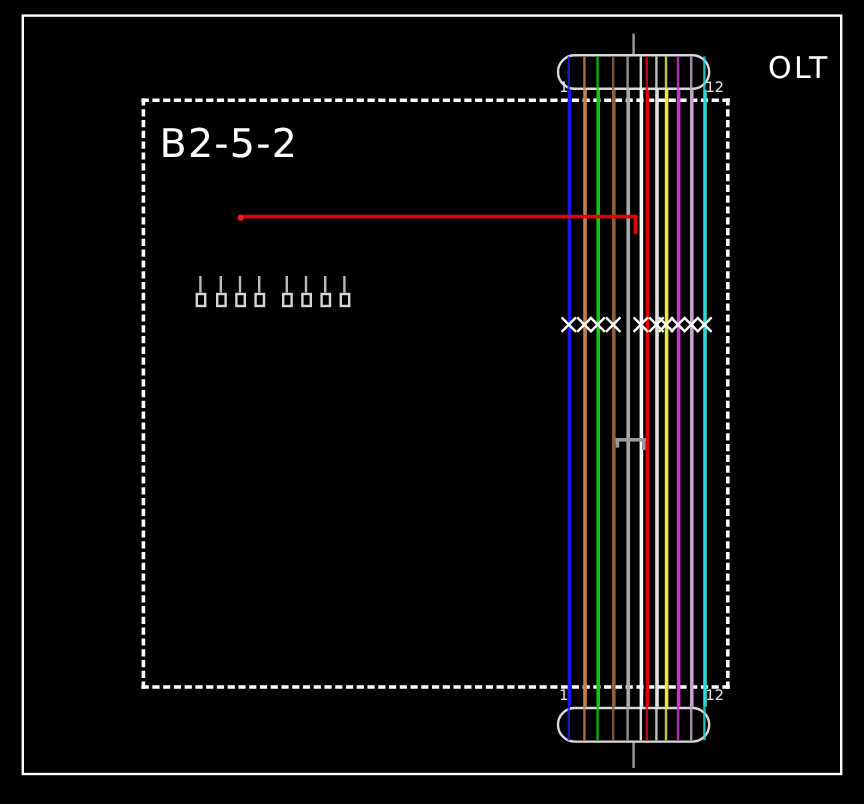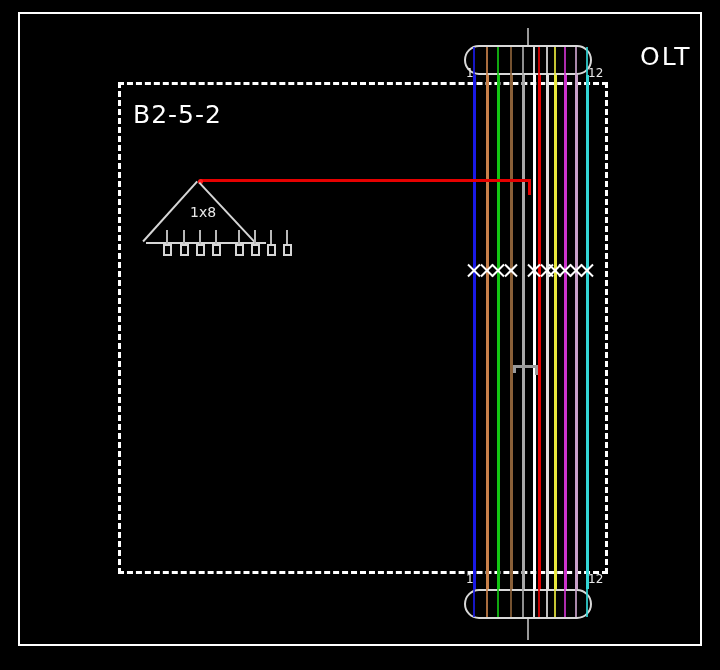--- a/index.html
+++ b/index.html
@@ -1,20 +1,20 @@
 <!DOCTYPE html>
 <html><head>
 <meta charset="utf-8">
 <style>
   html,body{margin:0;padding:0;background:#000;}
   body{width:720px;height:670px;overflow:hidden;font-family:"DejaVu Sans",sans-serif;}
   #stage{position:relative;width:720px;height:670px;background:#000;}
   #frame{position:absolute;left:18px;top:12px;width:684px;height:634px;border:2px solid #ffffff;box-sizing:border-box;}
   #dashbox{position:absolute;left:118px;top:82px;width:490px;height:492px;border:3px dashed #ffffff;box-sizing:border-box;}
-  #boxlabel{position:absolute;left:133px;top:100px;color:#fff;font-size:25px;letter-spacing:1px;font-family:"DejaVu Sans",sans-serif;}
+  #boxlabel{position:absolute;left:133px;top:100px;color:#fff;font-size:33px;letter-spacing:1px;font-family:"DejaVu Sans",sans-serif;}
   #oltlabel{position:absolute;left:640px;top:42px;color:#fff;font-size:25px;letter-spacing:2px;}
   .conn{position:absolute;width:128px;height:30px;border:2px solid #d8d8d8;border-radius:16px;background:#000;box-sizing:border-box;}
   #conn-top{left:464px;top:45px;}
   #conn-bot{left:464px;top:589px;}
   .conn-stem{position:absolute;width:2px;background:#9a9a9a;left:527px;}
   #stem-top{top:28px;height:18px;}
   #stem-bot{top:618px;height:22px;}
   .fiber{position:absolute;width:3px;}
   .pinlbl{position:absolute;color:#e8e8e8;font-size:12px;}
   .xmark{position:absolute;width:15px;height:15px;}
@@ -105,26 +105,20 @@
     </div>
 
   <div class="redseg" id="red-h" style="left:200px;top:179px;width:331px;height:3px;"></div>
   <div class="redseg" id="red-v" style="left:528px;top:179px;width:3px;height:16px;"></div>
   <div id="sp-dot"></div>
 
   <div class="grayseg" style="left:513px;top:365px;width:3px;height:8px;"></div>
   <div class="grayseg" style="left:513px;top:365px;width:25px;height:3px;"></div>
   <div class="grayseg" style="left:535px;top:365px;width:3px;height:10px;"></div>
 
-  <div id="splitter">
-    <div class="sp-leg" style="left:52px;top:0px;width:81px;background:#d6d6d6;transform:rotate(132deg);"></div>
-    <div class="sp-leg" style="left:54px;top:0px;width:81px;background:#d6d6d6;transform:rotate(47deg);"></div>
-    <div class="sp-base"></div>
-    <div class="sp-ratio">1x8</div>
-  </div>
   <div id="sp-ports">
       <div class="sp-tick" style="left: 166px; top: 230px;"></div>
       <div class="sp-port" style="left: 163px; top: 244px;"></div>
       <div class="sp-tick" style="left: 183px; top: 230px;"></div>
       <div class="sp-port" style="left: 180px; top: 244px;"></div>
       <div class="sp-tick" style="left: 199px; top: 230px;"></div>
       <div class="sp-port" style="left: 196px; top: 244px;"></div>
       <div class="sp-tick" style="left: 215px; top: 230px;"></div>
       <div class="sp-port" style="left: 212px; top: 244px;"></div>
       <div class="sp-tick" style="left: 238px; top: 230px;"></div>

